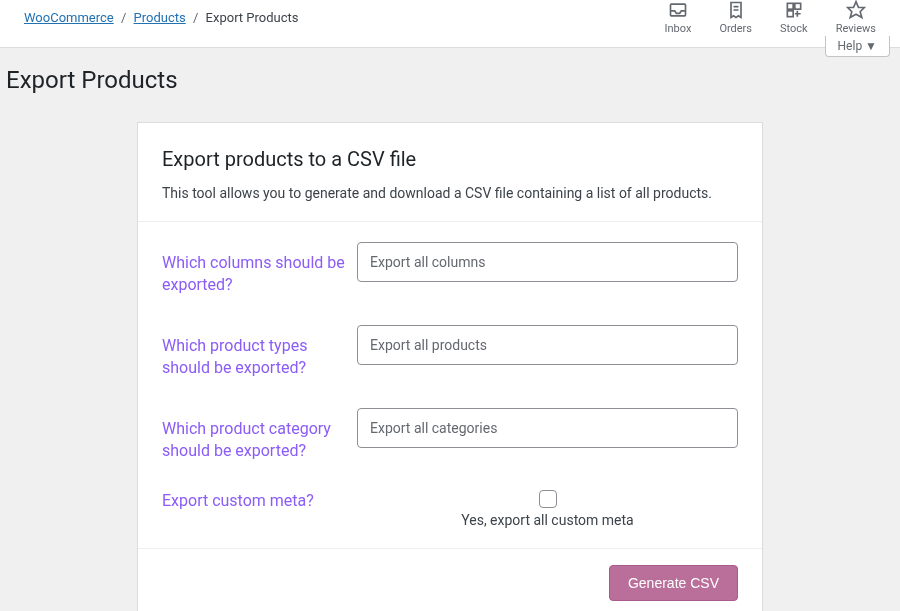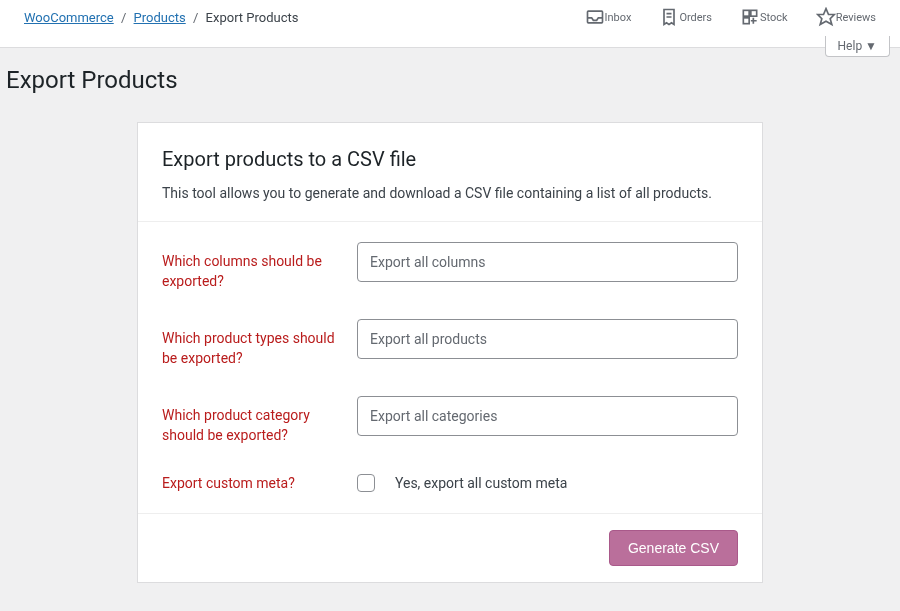--- a/index.html
+++ b/index.html
@@ -39,21 +39,21 @@
     .breadcrumb-current {
       color: #3c434a;
     }
     .top-icons {
       display: flex;
       gap: 28px;
       padding-right: 24px;
     }
     .top-icon-item {
       display: flex;
-      flex-direction: row;
+      flex-direction: column;
       align-items: center;
       cursor: pointer;
       color: #646970;
       font-size: 11px;
     }
     .top-icon-item svg {
       width: 20px;
       height: 20px;
       margin-bottom: 2px;
     }
@@ -103,43 +103,44 @@
     .form-row {
       display: flex;
       align-items: flex-start;
       margin-bottom: 28px;
     }
     .form-row:last-child {
       margin-bottom: 0;
     }
     .form-label {
       width: 195px;
-      font-size: 14px;
-      color: #b91c1c;
+      font-size: 16px;
+      color: #8b5cf6;
       padding-top: 10px;
       padding-right: 10px;
       line-height: 1.4;
     }
     .form-control {
       flex: 1;
     }
     .select-field {
       width: 100%;
       border: 1px solid #8c8f94;
       border-radius: 4px;
       padding: 11px 12px;
       font-size: 14px;
       color: #646970;
       background: #fff;
       cursor: pointer;
     }
     .checkbox-row {
       display: flex;
       align-items: center;
-      gap: 20px;
+      gap: 4px;
+      flex-direction: column;
     }
     .checkbox {
       width: 18px;
       height: 18px;
       border: 1px solid #8c8f94;
       border-radius: 4px;
       cursor: pointer;
       background: #fff;
     }
     .checkbox-label {

